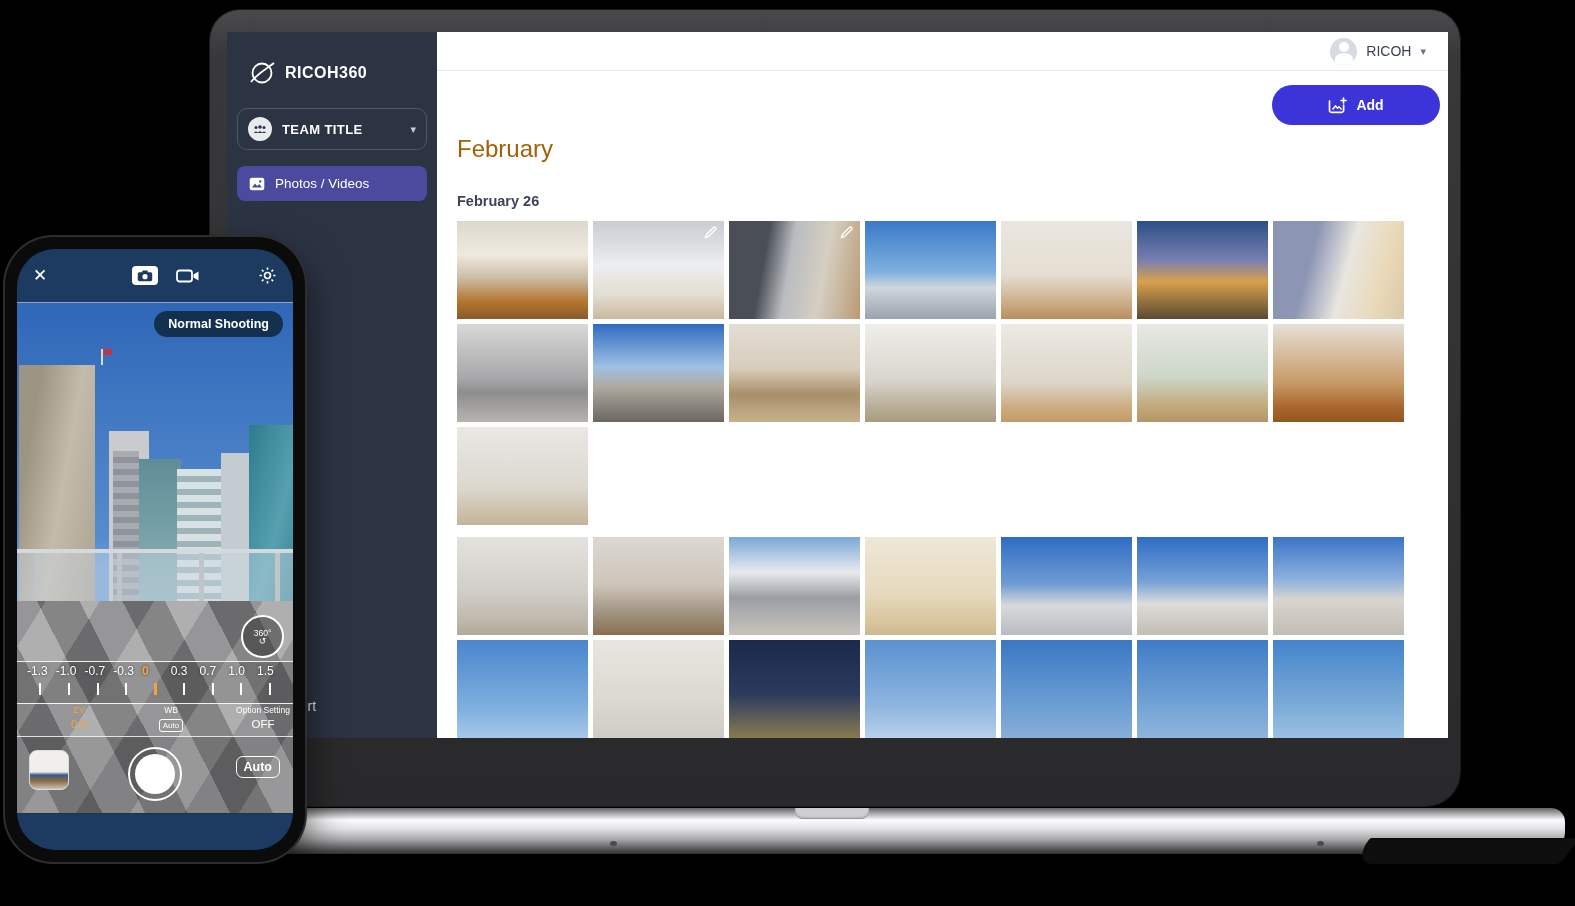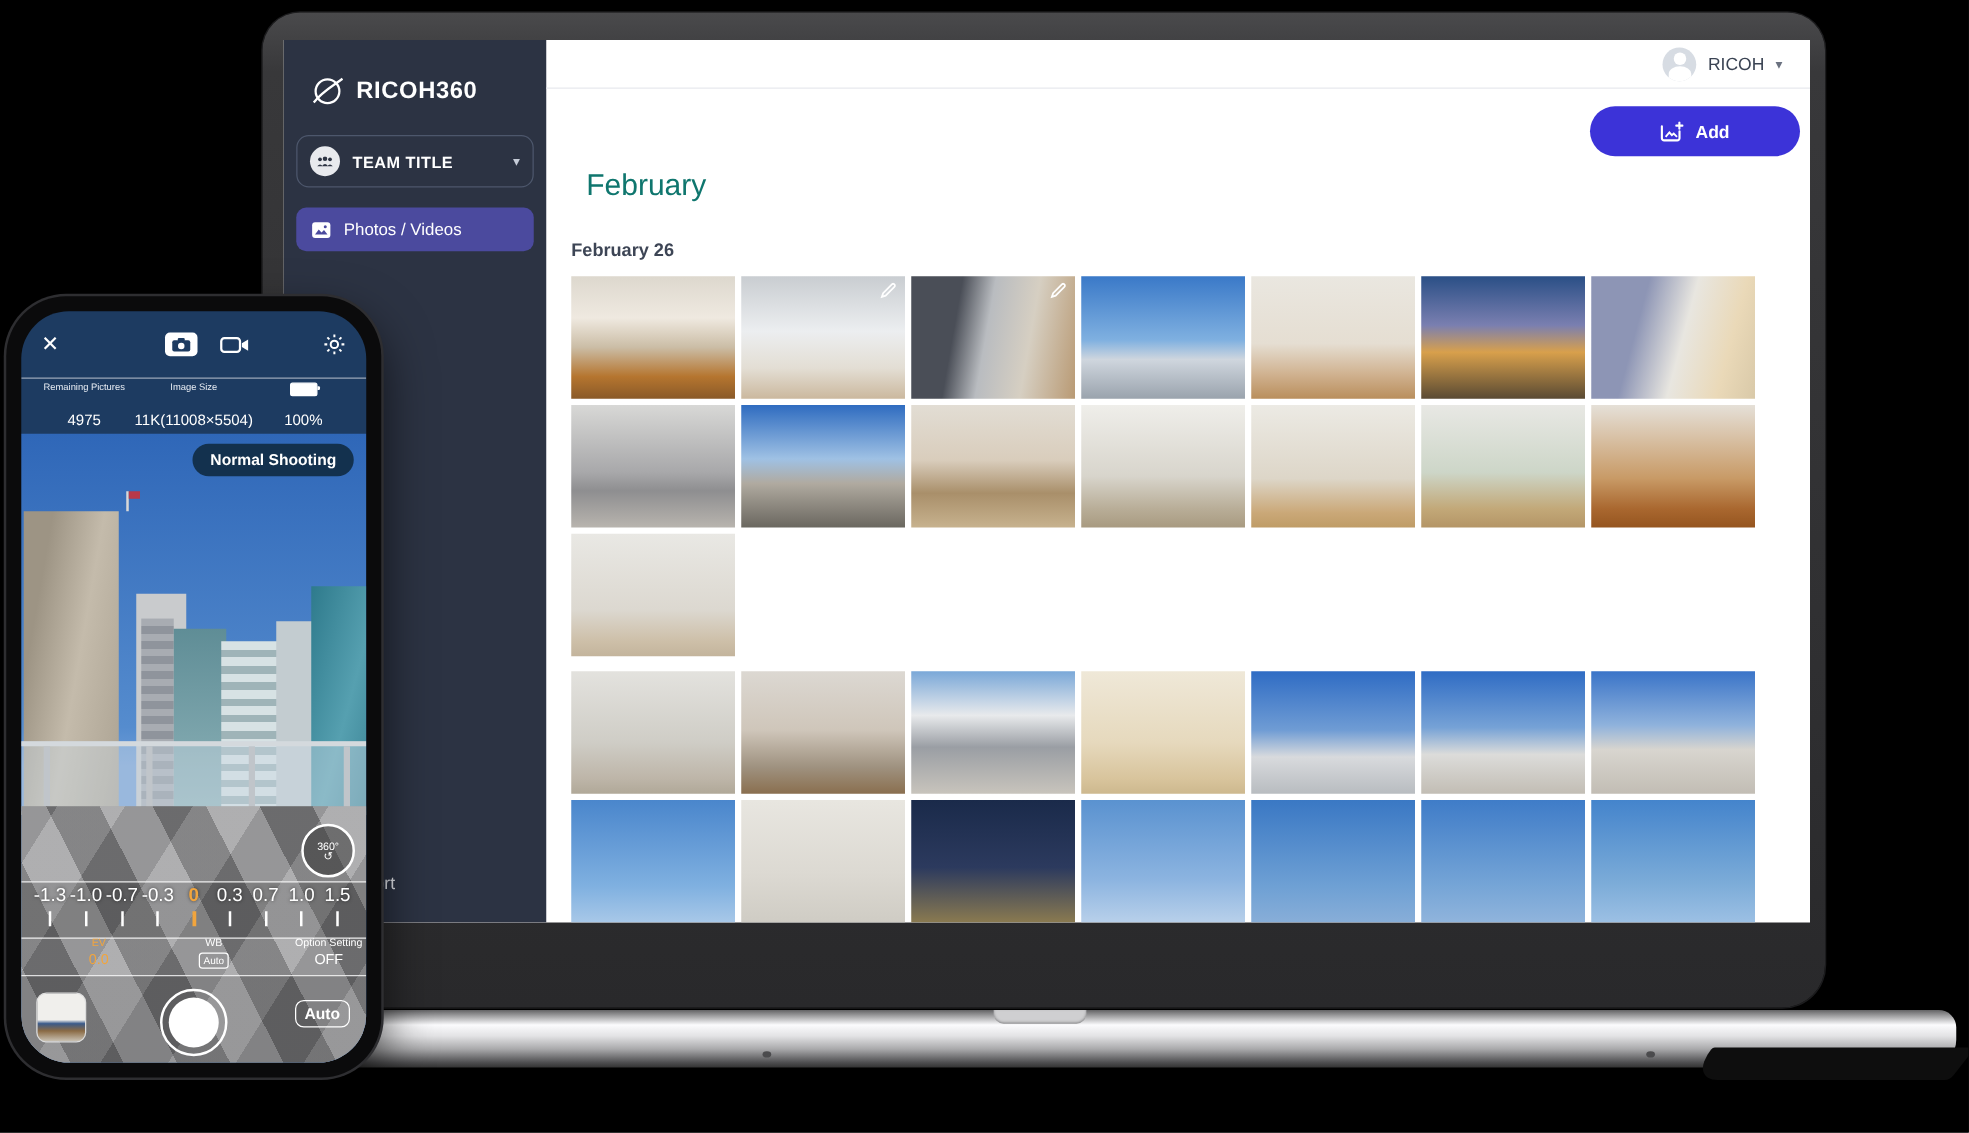--- a/index.html
+++ b/index.html
@@ -18,21 +18,21 @@
   .base-notch{position:absolute;left:700px;top:0;width:74px;height:11px;background:#cfcfd1;
           border-radius:0 0 8px 8px;box-shadow:inset 0 -1px 2px #8a8a8c;}
   .base-dot{position:absolute;top:33px;width:7px;height:5px;border-radius:50%;background:#4b4b4d;}
   .base-foot{position:absolute;left:1360px;top:838px;width:210px;height:26px;background:#0e0e0e;
           transform:skewX(-38deg);border-radius:4px 14px 10px 60px;}
 
   
   .webapp{position:relative;width:100%;height:100%;display:flex;}
   .sidebar{width:210px;min-width:210px;background:#2c3343;color:#fff;position:relative;}
   .logo-row{display:flex;align-items:center;gap:10px;padding:28px 0 0 22px;}
-  .logo-text{font-size:19px;font-weight:bold;letter-spacing:.5px;color:#fff;}
+  .logo-text{font-size:16px;font-weight:bold;letter-spacing:.5px;color:#fff;}
   .team-box{margin:22px 10px 0;border:1px solid #4d576c;border-radius:10px;height:40px;
             display:flex;align-items:center;gap:10px;padding:0 10px;cursor:pointer;}
   .team-avatar{width:24px;height:24px;border-radius:50%;background:#e8eaee;display:flex;
             align-items:center;justify-content:center;}
   .team-label{font-size:13px;font-weight:bold;letter-spacing:.4px;flex:1;}
   .chev{font-size:11px;color:#c6ccd8;}
   .nav-item{margin:16px 10px 0;background:#4b4a9e;border-radius:8px;height:35px;display:flex;
             align-items:center;gap:10px;padding:0 12px;cursor:pointer;}
   .nav-label{font-size:13.5px;color:#fff;}
   .support-item{position:absolute;left:40px;top:666px;font-size:14px;color:#e8eaf0;}
@@ -41,21 +41,21 @@
   .topbar{height:58px;border-bottom:1px solid #e7e9ee;display:flex;align-items:center;
           justify-content:flex-end;padding-right:22px;gap:9px;}
   .avatar{width:27px;height:27px;border-radius:50%;background:#d7dce3;position:relative;overflow:hidden;}
   .avatar:before{content:"";position:absolute;left:8.5px;top:4px;width:10px;height:10px;border-radius:50%;background:#fff;}
   .avatar:after{content:"";position:absolute;left:4.5px;top:15px;width:18px;height:12px;border-radius:50% 50% 0 0;background:#fff;}
   .account-name{font-size:14px;color:#3a4353;}
   .content{flex:1;position:relative;padding:14px 0 0 20px;}
   .add-btn{position:absolute;top:14px;right:8px;width:168px;height:40px;border-radius:22px;
            background:#3c33d8;color:#fff;display:flex;align-items:center;justify-content:center;
            gap:9px;font-size:14px;font-weight:bold;cursor:pointer;border:none;}
-  .page-title{margin:50px 12px 0;font-size:24px;font-weight:500;color:#0f766e;}
+  .page-title{margin:50px 0 0;font-size:24px;font-weight:500;color:#a16207;}
   .section-label{font-size:14.5px;color:#3d4555;margin:0;}
   .sec-label-1{margin-top:30px;} .sec-label-2{margin-top:26px;}
   .grid{width:947px;display:grid;grid-template-columns:repeat(7,1fr);gap:5px;margin-top:12px;}
   .thumb{height:98px;position:relative;cursor:pointer;}
   .thumb .pencil{position:absolute;top:5px;right:7px;color:#fff;}
 
   
   .phone{position:absolute;left:5px;top:237px;width:300px;height:625px;background:#0b0b0c;
          border-radius:48px;box-shadow:0 0 0 2px #2e2e31,0 18px 40px rgba(0,0,0,.65);}
   .p-screen{position:absolute;left:12px;top:12px;width:276px;height:601px;border-radius:38px;
@@ -82,21 +82,21 @@
                             repeating-linear-gradient(-58deg,rgba(255,255,255,.12) 0 46px,rgba(0,0,0,.12) 46px 92px);}
   .mode-badge{position:absolute;top:8px;right:10px;height:26px;padding:0 14px;border-radius:14px;
            background:#13314e;color:#fff;font-size:12.5px;font-weight:bold;display:flex;align-items:center;}
   .btn-360{position:absolute;top:312px;right:9px;width:39px;height:39px;border-radius:50%;
            border:2px solid #fff;background:rgba(30,30,30,.45);color:#fff;display:flex;flex-direction:column;
            align-items:center;justify-content:center;cursor:pointer;}
   .btn-360 .t{font-size:8.5px;font-weight:normal;line-height:8px;}
   .btn-360 .a{font-size:9px;line-height:8px;}
   .ev-overlay{position:absolute;left:0;top:358px;width:100%;background:rgba(30,30,30,.18);}
   .ev-nums{display:flex;justify-content:space-between;padding:2px 10px 0;border-top:1.5px solid rgba(255,255,255,.9);}
-  .ev-nums span{font-size:15px;color:#fff;width:26px;text-align:center;text-shadow:0 0 3px rgba(0,0,0,.6);}
+  .ev-nums span{font-size:12px;color:#fff;width:26px;text-align:left;text-shadow:0 0 3px rgba(0,0,0,.6);}
   .ev-nums span.sel{color:#f2a53d;font-weight:bold;}
   .ev-ticks{display:flex;justify-content:space-between;padding:3px 10px 4px;border-bottom:1.5px solid rgba(255,255,255,.9);}
   .ev-ticks i{display:block;width:26px;text-align:center;}
   .ev-ticks i:before{content:"";display:inline-block;width:2px;height:12px;background:#fff;}
   .ev-ticks i.sel:before{background:#f2a53d;width:3px;}
   .ctl-row{position:absolute;left:16px;top:402px;width:100%;display:flex;}
   .ctl{flex:1;text-align:center;}
   .ctl .clbl{font-size:8.5px;color:#fff;}
   .ctl .cval{font-size:11.5px;color:#fff;margin-top:3px;}
   .ctl.accent .clbl,.ctl.accent .cval{color:#f2a53d;}
@@ -268,34 +268,20 @@
         <span>
           <svg width="19" height="19" viewBox="0 0 20 20">
             <g fill="none" stroke="#fff" stroke-width="1.7">
               <circle cx="10" cy="10" r="3.1"></circle>
               <path d="M10 1.6 v2.4 M10 16 v2.4 M1.6 10 h2.4 M16 10 h2.4 M4.1 4.1 l1.7 1.7 M14.2 14.2 l1.7 1.7 M15.9 4.1 l-1.7 1.7 M5.8 14.2 l-1.7 1.7"></path>
             </g>
           </svg>
         </span>
       </div>
 
-      <div class="p-info">
-        <span class="col">
-          <span class="lbl">Remaining Pictures</span>
-          <span class="val">4975</span>
-        </span>
-        <span class="col">
-          <span class="lbl">Image Size</span>
-          <span class="val">11K(11008×5504)</span>
-        </span>
-        <span class="col">
-          <span class="battery"></span>
-          <span class="val">100%</span>
-        </span>
-      </div>
 
       <div class="viewfinder">
 
         <span class="flag" style="left:84px;top:46px;"></span>
         <div class="bld" style="left:2px;top:62px;width:76px;height:240px;background:linear-gradient(100deg,#9d9484 20%,#c4bbab 55%,#aba292)"></div>
         <div class="bld" style="left:92px;top:128px;width:40px;height:172px;background:#c9cbcd"></div>
         <div class="bld" style="left:96px;top:148px;width:26px;height:152px;background:repeating-linear-gradient(#a8acb2 0 6px,#8f949c 6px 12px)"></div>
         <div class="bld" style="left:122px;top:156px;width:42px;height:146px;background:linear-gradient(#5f8d96,#8fb4ba)"></div>
         <div class="bld" style="left:160px;top:166px;width:46px;height:138px;background:repeating-linear-gradient(#d7e2e4 0 7px,#9fb4b8 7px 13px)"></div>
         <div class="bld" style="left:204px;top:150px;width:34px;height:152px;background:#c3ccd0"></div>

